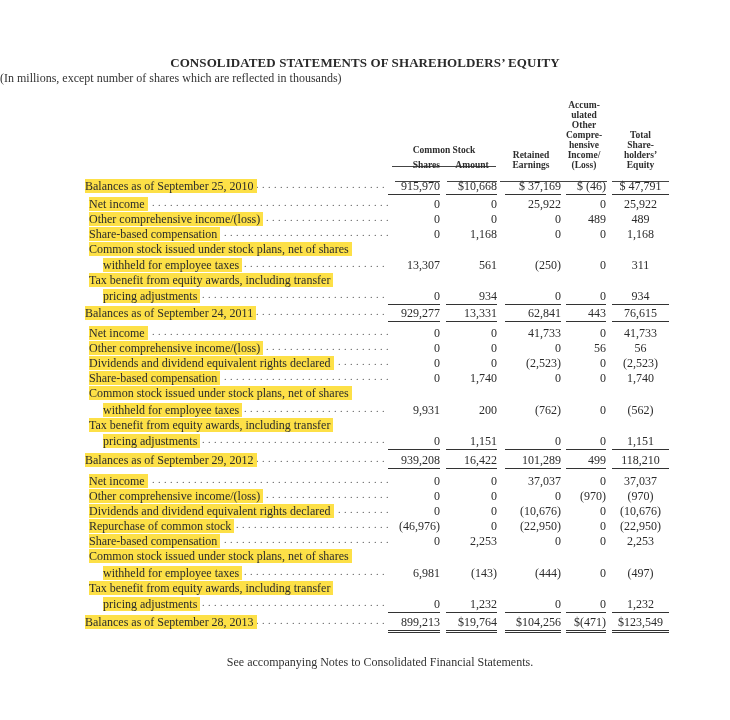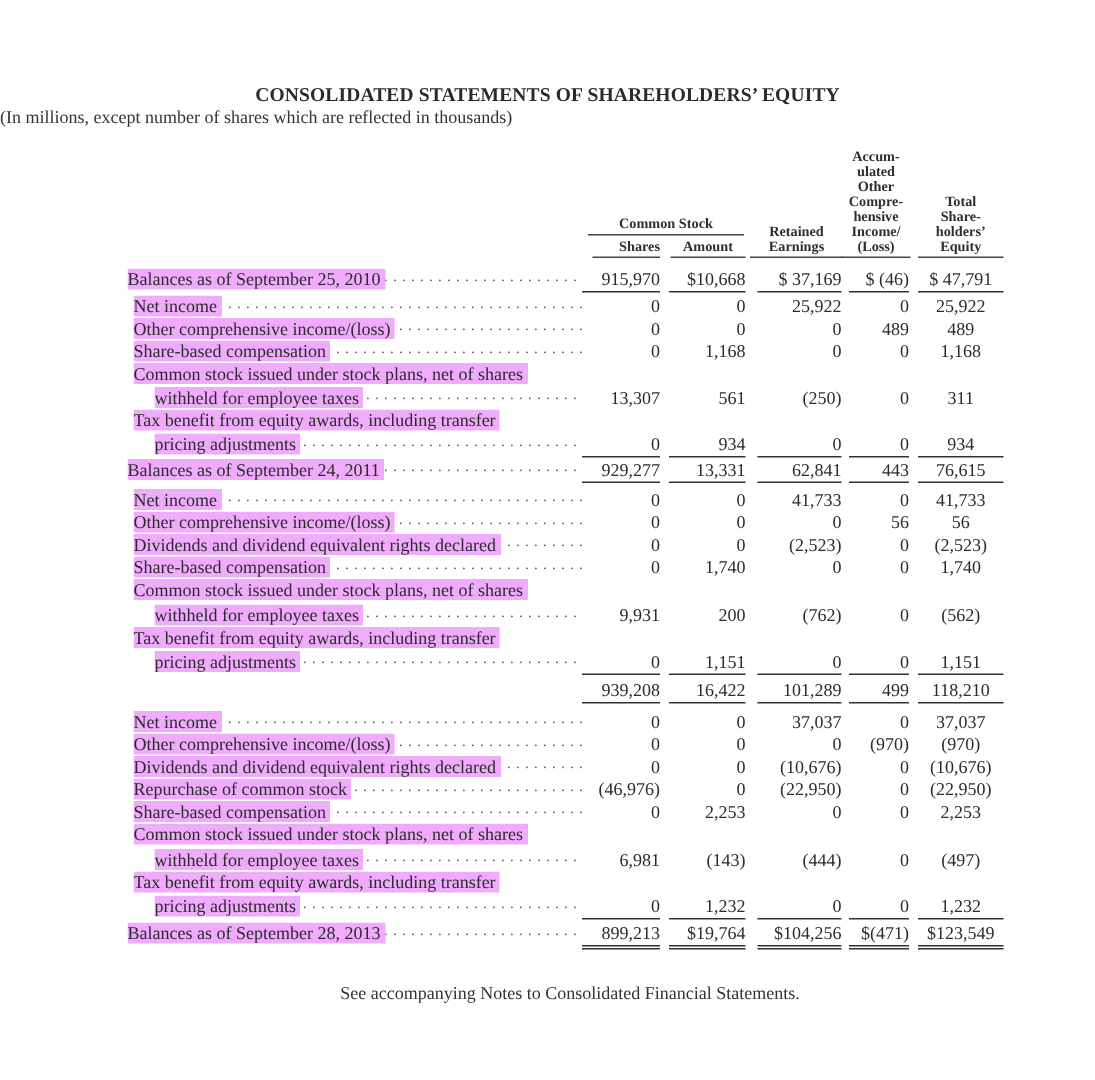--- a/index.html
+++ b/index.html
@@ -8,28 +8,28 @@
   .title { position: absolute; left: 0; width: 730px; top: 55px; text-align: center;
            font-weight: bold; font-size: 13px; letter-spacing: 0.1px; color: #2a2a2a; }
   .subtitle { position: absolute; left: 0; width: 730px; top: 71px; text-align: left;
               font-size: 12px; color: #333; }
   .footnote { position: absolute; left: 0; width: 760px; top: 655px; text-align: center;
               font-size: 12px; color: #333; }
 
   
   .hdr { position: absolute; font-weight: bold; font-size: 9.5px; line-height: 10px;
          text-align: center; color: #2e2e2e; }
-  .hdr-ul { border-bottom: 1.5px solid #444; padding-bottom: 1px; }
+  .hdr-ul { border-bottom: 1.5px solid #444; padding-bottom: 11px; }
 
   
   .row { position: absolute; left: 0; width: 730px; height: 15px; font-size: 12px; }
   .label { position: absolute; left: 85px; width: 300px; white-space: nowrap; overflow: hidden; }
   .label.indent { left: 89px; }
   .label.indent2 { left: 103px; }
-  .label .txt { background: #f0abfc; padding-right: 3px; position: relative; z-index: 1; }
+  .label .txt { background: #fde047; padding-right: 3px; position: relative; z-index: 1; }
   .label.dots::after { content: ". . . . . . . . . . . . . . . . . . . . . . . . . . . . . . . . . . . . . . . . . . . . . . . . . . . . . . . . . . . . . . . .";
                        position: absolute; right: 0; top: 0; letter-spacing: 0.5px; font-size: 10px; color: #555; white-space: nowrap; }
   .label.dots { overflow: hidden; }
   .cell { position: absolute; text-align: right; white-space: nowrap; }
   .c1 { left: 388px; width: 52px; }
   .c2 { left: 446px; width: 51px; }
   .c3 { left: 505px; width: 56px; }
   .c4 { left: 566px; width: 40px; }
   .c5 { left: 612px; width: 57px; text-align: center; }
   .uline .cell { border-bottom: 1px solid #333; }
@@ -183,20 +183,21 @@
 <div class="row uline" style="top:434px">
   <div class="label indent2 dots" style="width:282px"><span class="txt">pricing adjustments</span></div>
   <div class="cell c1">0</div>
   <div class="cell c2">1,151</div>
   <div class="cell c3">0</div>
   <div class="cell c4">0</div>
   <div class="cell c5">1,151</div>
 </div>
 
 <div class="row uline" style="top:453px">
+  <div class="label dots"><span class="txt">Balances as of September 29, 2012</span></div>
   <div class="cell c1">939,208</div>
   <div class="cell c2">16,422</div>
   <div class="cell c3">101,289</div>
   <div class="cell c4">499</div>
   <div class="cell c5">118,210</div>
 </div>
 <div class="row" style="top:474px">
   <div class="label indent dots"><span class="txt">Net income</span></div>
   <div class="cell c1">0</div>
   <div class="cell c2">0</div>

